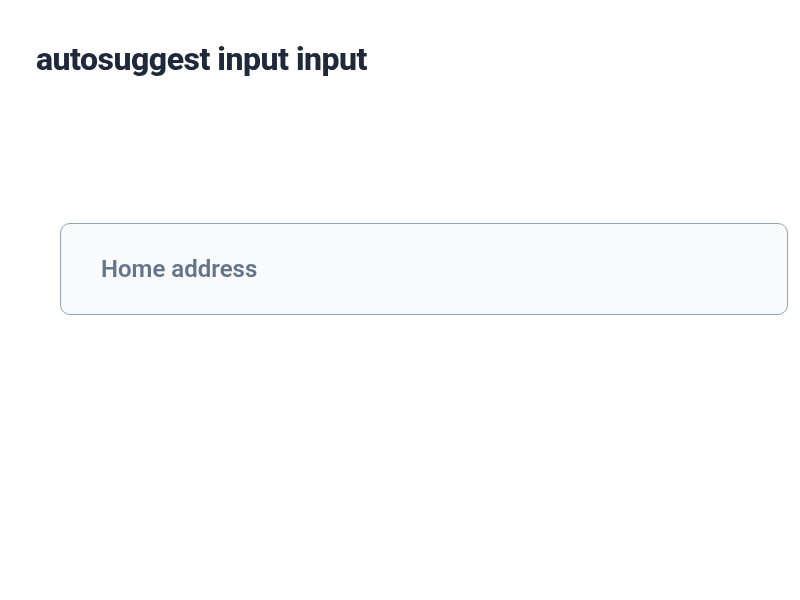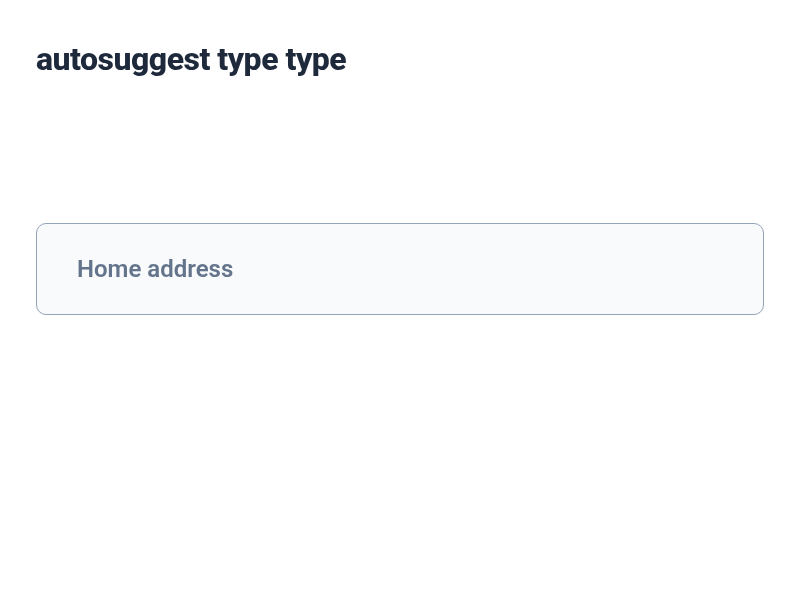--- a/index.html
+++ b/index.html
@@ -28,26 +28,27 @@
       height: 92px;
       border: 1px solid #94a3b8;
       border-radius: 10px;
       background: #f8fafc;
       padding: 0 40px;
       font-size: 24px;
       font-weight: 600;
       color: #1e293b;
       outline: none;
       font-family: inherit;
+      margin-left: 24px;
     }
     .autosuggest-input::placeholder {
       color: #64748b;
       font-weight: 600;
     }
   </style>
 </head>
 <body>
 
-<h1 class="page-title">autosuggest type type</h1>
+<h1 class="page-title">autosuggest input input</h1>
 
 <div class="input-wrapper">
   <input type="text" class="autosuggest-input" placeholder="Home address" style="">
 </div>
 
 </body></html>

